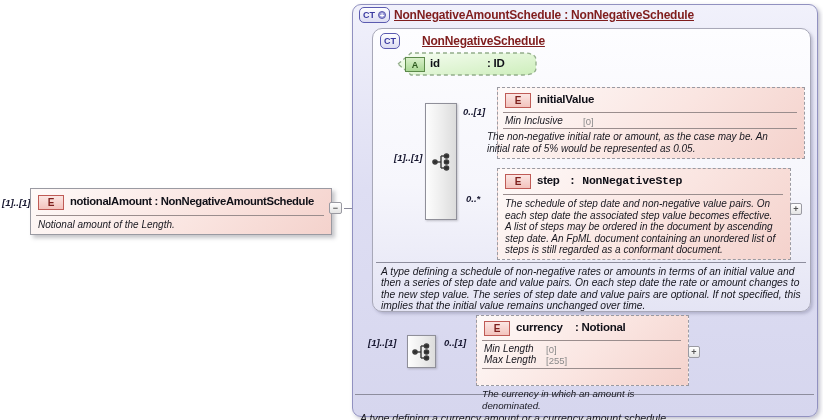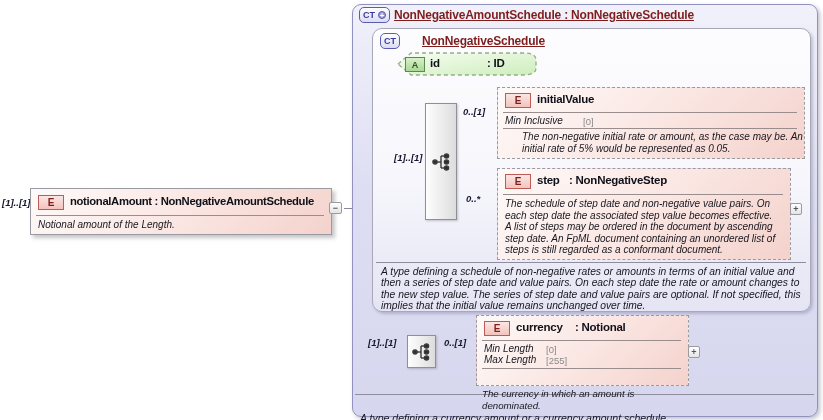--- a/index.html
+++ b/index.html
@@ -135,29 +135,29 @@
   <div class="card" style="left:463px;top:106px;">0..[1]</div>
   <div class="ebox dashed" style="left:497px;top:87px;width:306px;height:70px;"></div>
   <div class="e-icon" style="left:505px;top:93px;">
     <span>E</span>
   </div>
   <div class="e-title" style="left:537px;top:93px;">initialValue</div>
   <div class="sep" style="left:503px;top:112px;width:294px;"></div>
   <div class="facet-label" style="left:505px;top:115px;">Min Inclusive</div>
   <div class="facet-value" style="left:583px;top:116px;">[0]</div>
   <div class="sep" style="left:503px;top:128px;width:294px;"></div>
-  <div class="anno" style="left:522px;top:131px;width:294px;">The non-negative initial rate or amount, as the case may be. An initial rate of 5% would be represented as 0.05.</div>
+  <div class="anno" style="left:487px;top:131px;width:294px;">The non-negative initial rate or amount, as the case may be. An initial rate of 5% would be represented as 0.05.</div>
 
   <div class="card" style="left:466px;top:193px;">0..*</div>
   <div class="ebox dashed" style="left:497px;top:168px;width:292px;height:90px;"></div>
   <div class="e-icon" style="left:505px;top:174px;">
     <span>E</span>
   </div>
   <div class="e-title" style="left:537px;top:174px;">step</div>
-  <div class="e-title" style="left:569px;top:174px;">: NonNegativeStep</div>
+  <div class="e-title" style="left:569px;top:174px;font-family:Liberation Mono, monospace;">: NonNegativeStep</div>
   <div class="sep" style="left:503px;top:194px;width:280px;"></div>
   <div class="anno" style="left:505px;top:198px;width:276px;">The schedule of step date and non-negative value pairs. On each step date the associated step value becomes effective. A list of steps may be ordered in the document by ascending step date. An FpML document containing an unordered list of steps is still regarded as a conformant document.</div>
   <div class="pm" style="left:790px;top:203px;width:12px;height:12px;">
     <span>+</span>
   </div>
 
   <div class="card" style="left:368px;top:337px;">[1]..[1]</div>
   <div class="comp" style="left:407px;top:335px;width:27px;height:31px;">
     <svg width="19" height="20" viewBox="0 0 19 20">
       <g stroke="#3a3a3a" stroke-width="1.4" fill="#2e2e2e">

